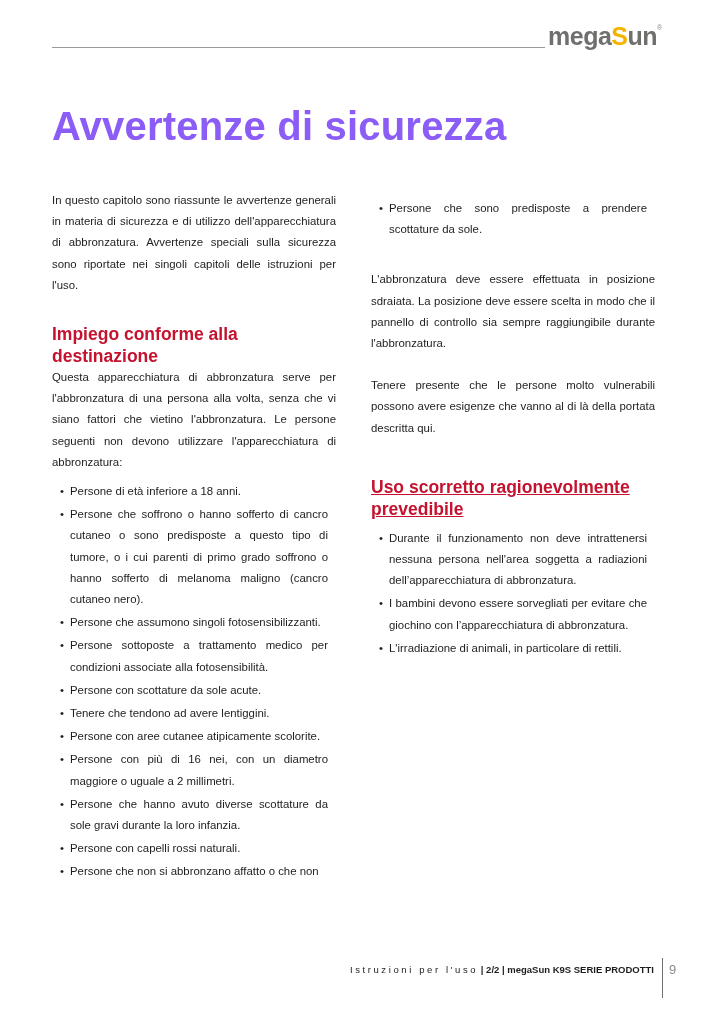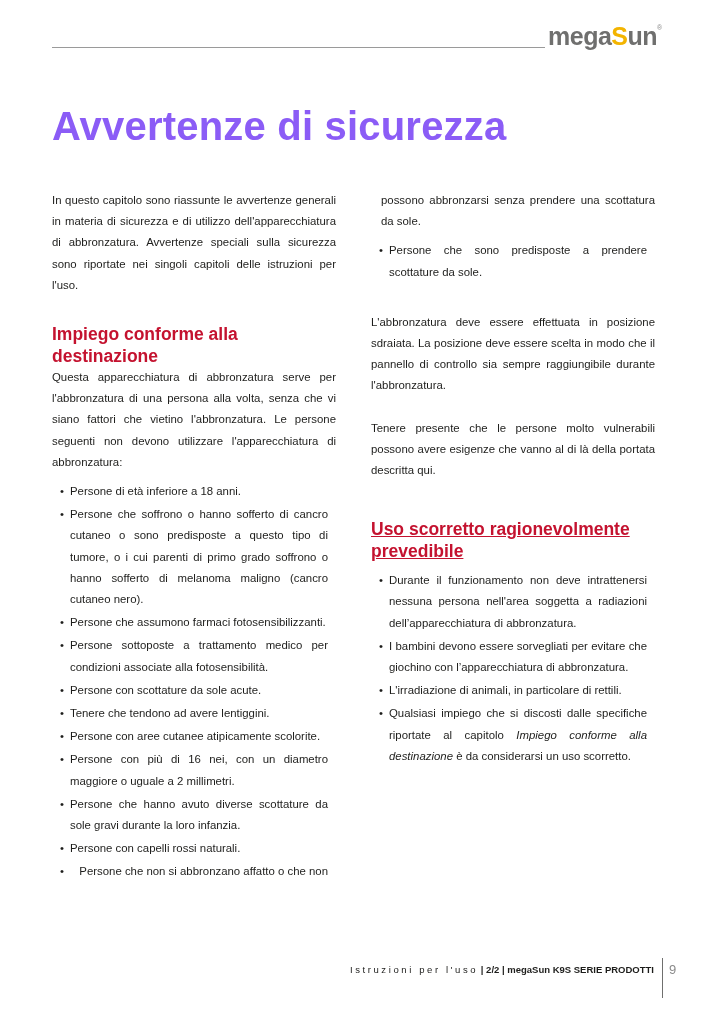--- a/index.html
+++ b/index.html
@@ -34,46 +34,44 @@
 <h1 class="page-title">Avvertenze di sicurezza</h1>
 
 <div class="col left">
   <p>In questo capitolo sono riassunte le avvertenze generali in materia di sicurezza e di utilizzo dell'apparecchiatura di abbronzatura. Avvertenze speciali sulla sicurezza sono riportate nei singoli capitoli delle istruzioni per l'uso.</p>
   <div class="gap"></div>
   <h2 class="section" style="margin-top:6px;">Impiego conforme alla destinazione</h2>
   <p>Questa apparecchiatura di abbronzatura serve per l'abbronzatura di una persona alla volta, senza che vi siano fattori che vietino l'abbronzatura. Le persone seguenti non devono utilizzare l'apparecchiatura di abbronzatura:</p>
   <ul class="bullets">
     <li>Persone di età inferiore a 18 anni.</li>
     <li>Persone che soffrono o hanno sofferto di cancro cutaneo o sono predisposte a questo tipo di tumore, o i cui parenti di primo grado soffrono o hanno sofferto di melanoma maligno (cancro cutaneo nero).</li>
-    <li>Persone che assumono farmaci fotosensibilizzanti.</li>
+    <li>Persone che assumono singoli fotosensibilizzanti.</li>
     <li>Persone sottoposte a trattamento medico per condizioni associate alla fotosensibilità.</li>
     <li>Persone con scottature da sole acute.</li>
     <li>Tenere che tendono ad avere lentiggini.</li>
     <li>Persone con aree cutanee atipicamente scolorite.</li>
     <li>Persone con più di 16 nei, con un diametro maggiore o uguale a 2 millimetri.</li>
     <li>Persone che hanno avuto diverse scottature da sole gravi durante la loro infanzia.</li>
     <li>Persone con capelli rossi naturali.</li>
-    <li style="text-align:right;">Persone che non si abbronzano affatto o che non</li>
+    <li style="text-align:left;">Persone che non si abbronzano affatto o che non</li>
   </ul>
 </div>
 
 <div class="col right">
-  <div class="cont" style="margin-bottom:2px;">possono abbronzarsi senza prendere una scottatura da sole.</div>
   <ul class="bullets">
     <li>Persone che sono predisposte a prendere scottature da sole.</li>
   </ul>
   <div class="gap"></div>
   <p>L'abbronzatura deve essere effettuata in posizione sdraiata. La posizione deve essere scelta in modo che il pannello di controllo sia sempre raggiungibile durante l'abbronzatura.</p>
   <div class="gap"></div>
   <p>Tenere presente che le persone molto vulnerabili possono avere esigenze che vanno al di là della portata descritta qui.</p>
   <div class="gap"></div>
   <h2 class="section" style="margin-top:16px;text-decoration:underline;">Uso scorretto ragionevolmente prevedibile</h2>
   <ul class="bullets">
     <li>Durante il funzionamento non deve intrattenersi nessuna persona nell'area soggetta a radiazioni dell’apparecchiatura di abbronzatura.</li>
     <li>I bambini devono essere sorvegliati per evitare che giochino con l’apparecchiatura di abbronzatura.</li>
     <li>L'irradiazione di animali, in particolare di rettili.</li>
-    <li><span>Qualsiasi impiego che si discosti dalle specifiche riportate al capitolo </span><em>Impiego conforme alla destinazione</em><span> è da considerarsi un uso scorretto.</span></li>
   </ul>
 </div>
 
 <div class="footer"><span class="spaced">Istruzioni per l'uso</span><span class="bold"> | </span><span class="bold">2/2</span><span class="bold"> | </span><span class="bold">megaSun K9S SERIE PRODOTTI</span></div>
 <div class="footer-rule"></div>
 <div class="page-num">9</div>
 
 </body></html>

